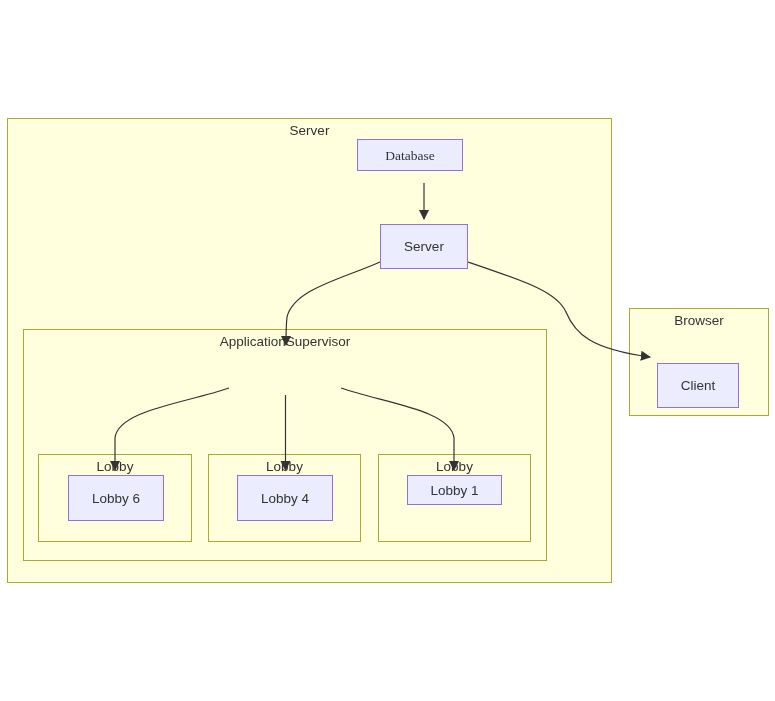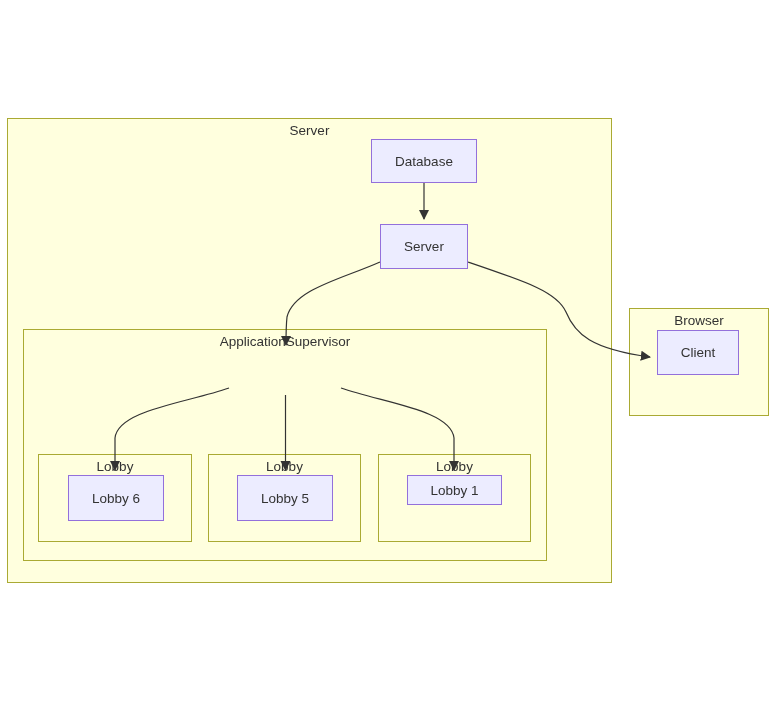--- a/index.html
+++ b/index.html
@@ -68,27 +68,27 @@
   }
 
   
   #cluster-server        { left: 7px;   top: 118px; width: 605px; height: 465px; z-index: 1; }
   #cluster-app           { left: 23px;  top: 329px; width: 524px; height: 232px; z-index: 2; }
   #cluster-lobby-left    { left: 38px;  top: 454px; width: 154px; height: 88px;  z-index: 3; }
   #cluster-lobby-middle  { left: 208px; top: 454px; width: 153px; height: 88px;  z-index: 3; }
   #cluster-lobby-right   { left: 378px; top: 454px; width: 153px; height: 88px;  z-index: 3; }
   #cluster-browser       { left: 629px; top: 308px; width: 140px; height: 108px; z-index: 1; }
 
-  #node-database   { left: 371px; top: 139px; width: 106px; height: 44px; }
+  #node-database   { left: 357px; top: 139px; width: 106px; height: 32px; font-family: Liberation Serif, serif; }
   #node-server     { left: 380px; top: 224px; width: 88px;  height: 45px; }
   #node-supervisor { left: 229px; top: 350px; width: 112px; height: 45px; }
   #node-lobby3     { left: 68px;  top: 475px; width: 96px;  height: 46px; }
   #node-lobby2     { left: 237px; top: 475px; width: 96px;  height: 46px; }
   #node-lobby1     { left: 407px; top: 475px; width: 95px;  height: 30px; }
-  #node-client     { left: 657px; top: 330px; width: 82px;  height: 45px; }
+  #node-client     { left: 657px; top: 363px; width: 82px;  height: 45px; }
 </style>
 </head>
 <body>
 
 <div class="canvas">
 
   <div class="cluster" id="cluster-server">
     <div class="cluster-label">Server</div>
   </div>
 
@@ -127,21 +127,21 @@
   <div class="node" id="node-database">
     <span class="node-label">Database</span>
   </div>
   <div class="node" id="node-server">
     <span class="node-label">Server</span>
   </div>
   <div class="node" id="node-lobby3">
     <span class="node-label">Lobby 6</span>
   </div>
   <div class="node" id="node-lobby2">
-    <span class="node-label">Lobby 5</span>
+    <span class="node-label">Lobby 4</span>
   </div>
   <div class="node" id="node-lobby1">
     <span class="node-label">Lobby 1</span>
   </div>
   <div class="node" id="node-client">
     <span class="node-label">Client</span>
   </div>
 
 </div>
 

